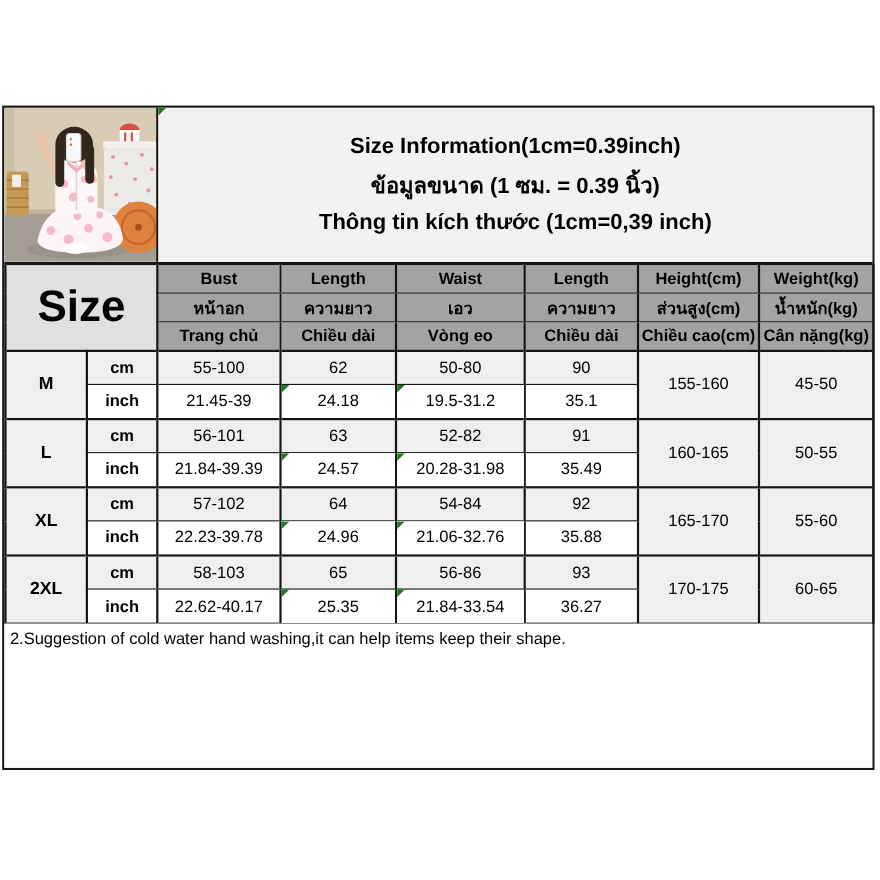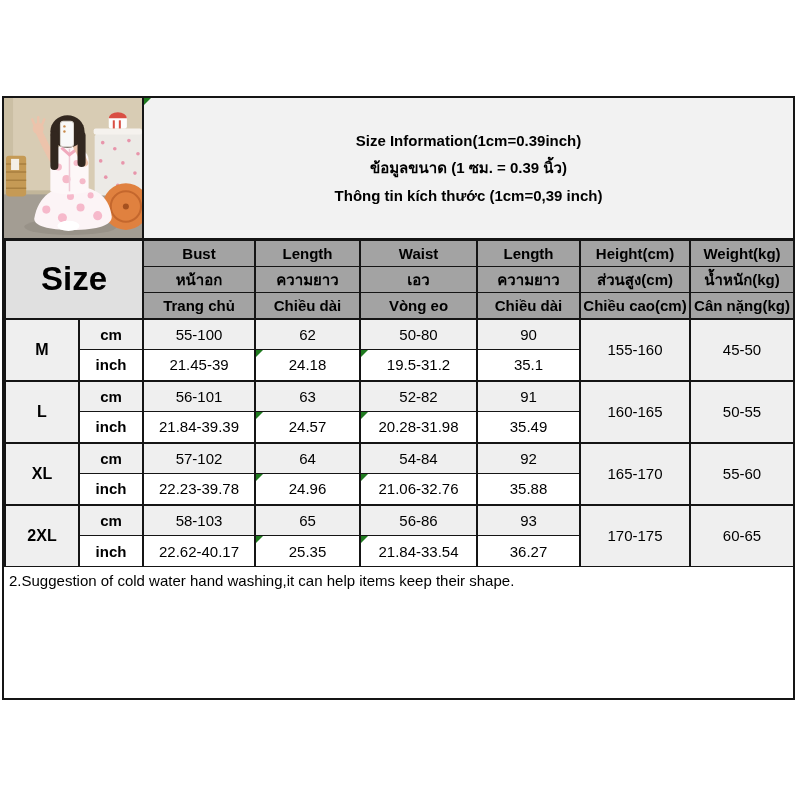--- a/index.html
+++ b/index.html
@@ -12,39 +12,39 @@
     border:2px solid #151515;box-sizing:border-box;
     display:flex;flex-direction:column;background:#fff;
   }
   
   .top{display:flex;flex:0 0 140px;border-bottom:2px solid #151515;}
   .photo{flex:0 0 138px;border-right:2px solid #151515;position:relative;overflow:hidden;background:#d8ccb4;}
   .photo svg{display:block;width:100%;height:100%;}
   .title-cell{
     flex:1;background:#f2f2f2;position:relative;
     display:flex;flex-direction:column;justify-content:center;align-items:center;
-    gap:7px;font-weight:bold;font-size:15px;text-align:center;
+    gap:7px;font-weight:bold;font-size:20px;text-align:center;
   }
   
   .rel{position:relative;}
   .gmark{
     position:absolute;top:0;left:0;width:0;height:0;
     border-top:7px solid #1f7a1f;border-right:7px solid transparent;
   }
   
   table{border-collapse:collapse;table-layout:fixed;width:100%;flex:0 0 auto;}
   td{
     border:1px solid #151515;border-left-width:2px;border-right-width:2px;
     text-align:center;vertical-align:middle;padding:0;font-size:15px;
     overflow:hidden;white-space:nowrap;
   }
   tr.hrow{height:26px;}
   tr.drow{height:31px;}
   .hdr td{background:#a3a3a3;font-weight:bold;}
-  td.size-cell{background:#e0e0e0;font-size:33px;font-weight:bold;}
+  td.size-cell{background:#e0e0e0;font-size:40px;font-weight:bold;}
   td.szc{background:#e0e0e0;font-weight:bold;font-size:16px;}
   td.unit{font-weight:bold;}
   tr.cmrow td{background:#efefef;}
   tr.inrow td{background:#ffffff;}
   tr.inrow td.szc, td.szc{background:#e0e0e0;}
   td.hw{background:#efefef;margin-left:48px;}
   tr.grp td{border-top-width:2px;}
   
   .attention{flex:1;background:#fff;padding:3px 5px;font-size:15px;line-height:1.42;text-align:left;}
   .attention div{margin:0;}

